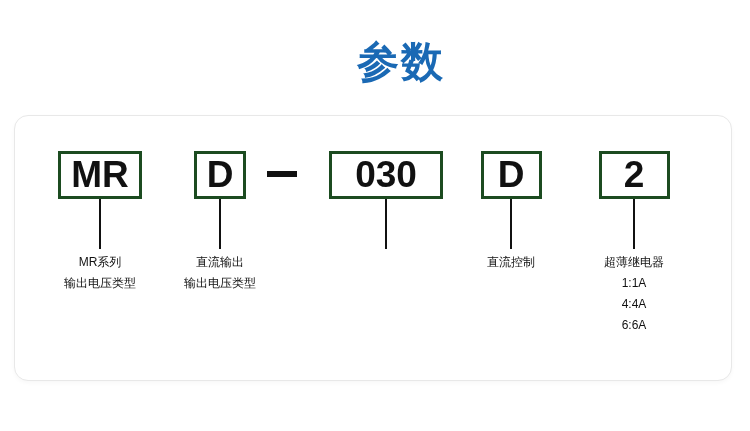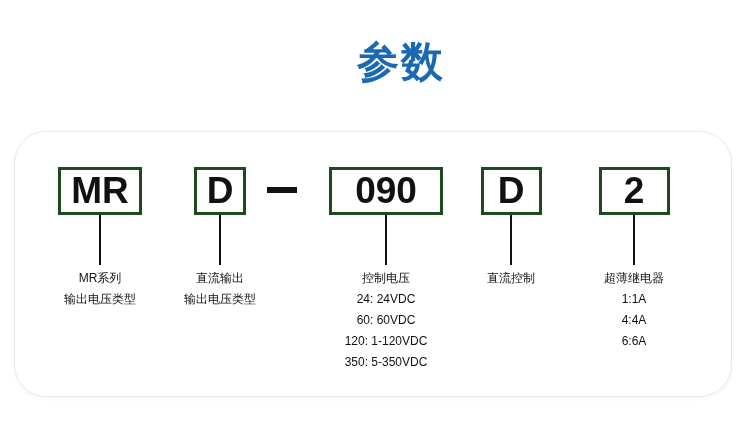--- a/index.html
+++ b/index.html
@@ -30,23 +30,22 @@
   }
   .card {
     position: absolute;
     left: 14px;
     top: 115px;
     width: 718px;
     height: 266px;
     box-sizing: border-box;
     background: #ffffff;
     border: 1px solid #e8e8e8;
-    border-radius: 32px;
+    border-radius: 14px;
     box-shadow: 0 2px 4px rgba(0,0,0,0.03);
-    margin-top: 16px;
   }
   .segment {
     position: absolute;
     top: 35px;
     width: 170px;
     transform: translateX(-50%);
     text-align: center;
   }
   .code-box {
     box-sizing: border-box;
@@ -112,30 +111,23 @@
     <div class="labels">
       <div>直流输出</div>
       <div>输出电压类型</div>
     </div>
   </div>
 
   <div class="hyphen"></div>
 
   <div class="segment" style="left:371px">
     <div class="code-box" style="--bw:114px">
-      <span>090</span>
+      <span>030</span>
     </div>
     <div class="connector"></div>
-    <div class="labels">
-      <div>控制电压</div>
-      <div>24: 24VDC</div>
-      <div>60: 60VDC</div>
-      <div>120: 1-120VDC</div>
-      <div>350: 5-350VDC</div>
-    </div>
   </div>
 
   <div class="segment" style="left:496px">
     <div class="code-box" style="--bw:61px">
       <span>D</span>
     </div>
     <div class="connector"></div>
     <div class="labels">
       <div>直流控制</div>
     </div>

